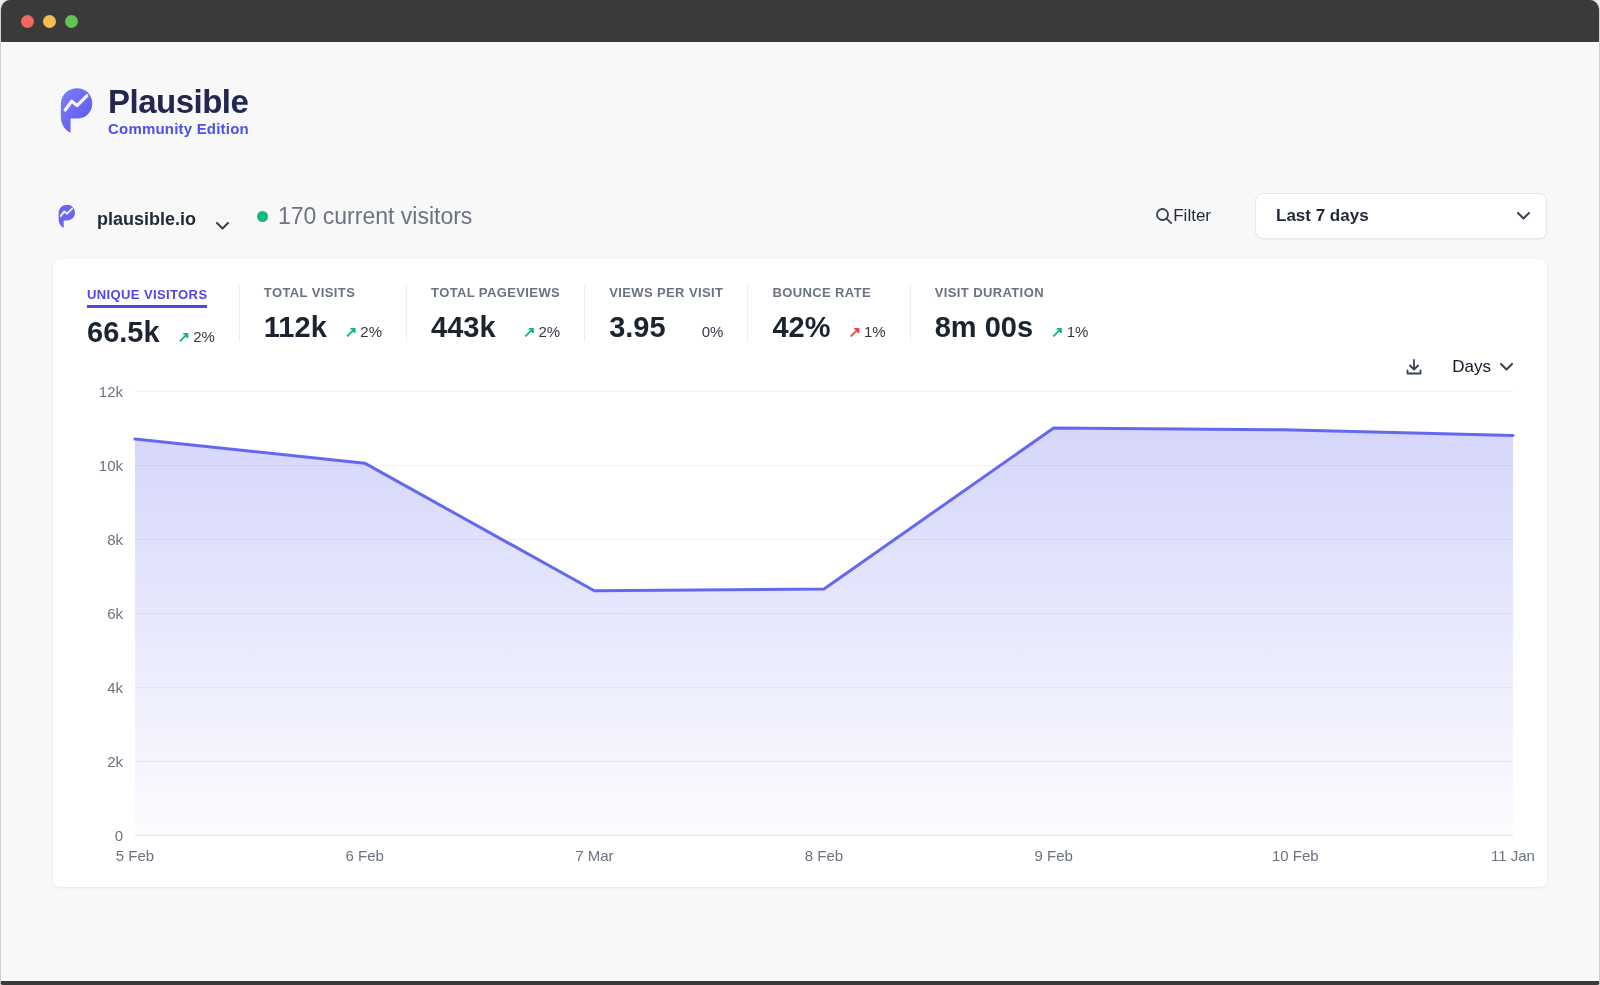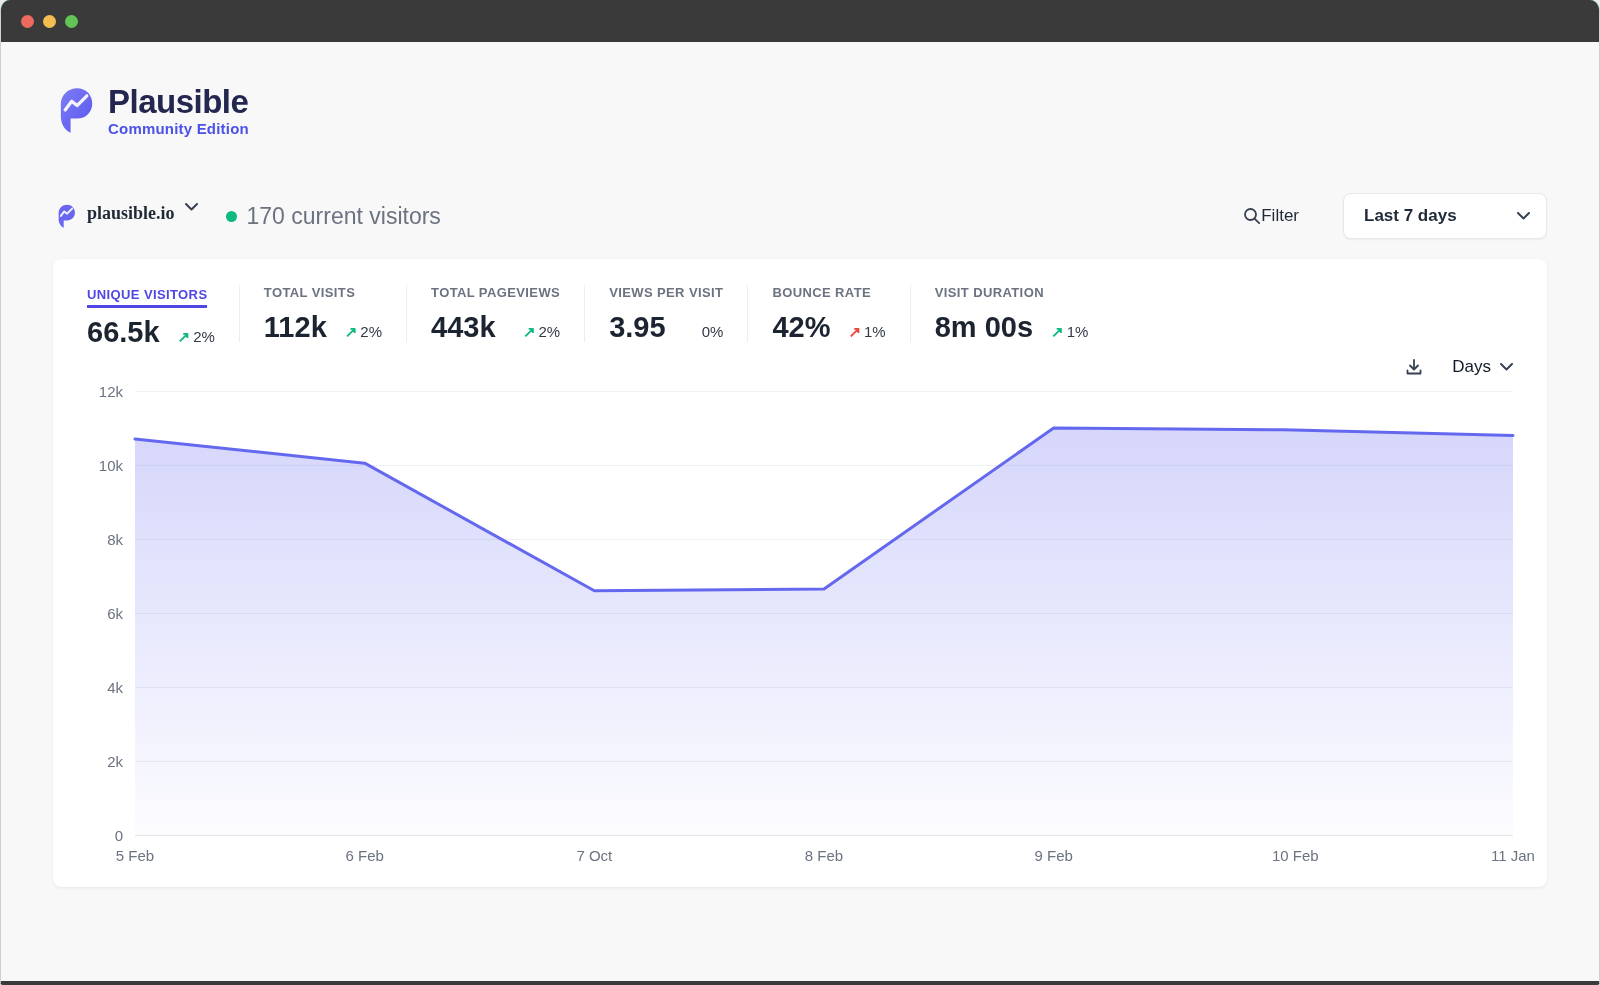--- a/index.html
+++ b/index.html
@@ -21,30 +21,30 @@
   .tl.red{background:#ee6a5f}.tl.yellow{background:#f5bd4f}.tl.green{background:#61c454}
   .page{flex:1;overflow:hidden;background:#f8f8f8}
 
   .brand{margin:43px 0 0 55px;display:flex;align-items:center;gap:12px}
   .logo-icon svg{width:40px;height:52px;display:block}
   .brand-name{font-size:33px;font-weight:800;color:#232750;line-height:1.05;letter-spacing:-0.5px}
   .brand-edition{font-size:15px;font-weight:700;color:#4c51e9;letter-spacing:0.2px}
 
   .controls-row{margin:56px 52px 0 55px;display:flex;justify-content:space-between;align-items:center}
   .controls-left{display:flex;align-items:center;gap:28px}
-  .site-selector{display:flex;align-items:flex-start;gap:10px;background:none;border:none;cursor:pointer;font-family:Liberation Serif, serif}
+  .site-selector{display:flex;align-items:flex-end;gap:20px;background:none;border:none;cursor:pointer;font-family:Liberation Sans, sans-serif}
   .site-icon svg{width:21px;height:27px;display:block}
   .site-domain{font-size:18px;font-weight:700;color:var(--text-dark)}
   .chev{width:13px;height:8px;stroke:#374151;fill:none;stroke-width:2;stroke-linecap:round;stroke-linejoin:round}
   .visitors{display:flex;align-items:center;gap:10px;font-size:23px;color:var(--text-gray)}
   .live-dot{width:11px;height:11px;border-radius:50%;background:#10b981;display:inline-block}
   .controls-right{display:flex;align-items:center;gap:44px}
   .filter-btn{display:flex;align-items:center;background:none;border:none;cursor:pointer;font-family:inherit;font-size:17px;color:var(--text-dark)}
   .filter-btn svg{width:18px;height:18px;stroke:#374151;fill:none;stroke-width:1.8;stroke-linecap:round}
-  .daterange{width:204px;height:46px;display:flex;justify-content:space-between;align-items:center;
+  .daterange{width:292px;height:46px;display:flex;justify-content:space-between;align-items:center;
     padding:0 16px 0 20px;background:#fff;border:1px solid #e8e8ec;border-radius:8px;cursor:pointer;
     box-shadow:0 1px 2px rgba(0,0,0,.05);font-family:inherit;font-size:17px;font-weight:600;color:var(--text-dark)}
 
   .card{margin:20px 52px 0;background:#fff;border-radius:8px;padding:26px 34px 16px;box-shadow:0 1px 3px rgba(0,0,0,.07)}
   .metrics-row{display:flex;align-items:flex-start}
   .metric{padding:0 24px;cursor:pointer}
   .metric:first-child{padding-left:0}
   .metric + .metric{border-left:1px solid #eceef1}
   .metric-label{font-size:13px;font-weight:700;letter-spacing:.03em;color:var(--text-gray);margin-bottom:13px;white-space:nowrap}
   .metric.active .metric-label{color:var(--accent);border-bottom:3px solid var(--accent);padding-bottom:3px;display:inline-block;margin-bottom:10px}
@@ -226,21 +226,21 @@
               </linearGradient>
             </defs>
           <polygon points="0,48.09999999999998 166.66666666666666,72.14999999999999 333.3333333333333,199.79999999999998 500,197.95 666.6666666666666,37.000000000000014 833.3333333333334,38.85000000000001 1000,44.39999999999999 1000,444 0,444" fill="url(#areaGrad)"></polygon>
               <polyline points="0,48.09999999999998 166.66666666666666,72.14999999999999 333.3333333333333,199.79999999999998 500,197.95 666.6666666666666,37.000000000000014 833.3333333333334,38.85000000000001 1000,44.39999999999999" fill="none" stroke="#6468ef" stroke-width="3" vector-effect="non-scaling-stroke" stroke-linejoin="round" stroke-linecap="round"></polyline>
             </svg>
         </div>
       </div>
       <div class="x-axis" id="x-axis">
           <div class="xtick" style="left: 0%;">5 Feb</div>
           <div class="xtick" style="left: 16.6667%;">6 Feb</div>
-          <div class="xtick" style="left: 33.3333%;">7 Oct</div>
+          <div class="xtick" style="left: 33.3333%;">7 Mar</div>
           <div class="xtick" style="left: 50%;">8 Feb</div>
           <div class="xtick" style="left: 66.6667%;">9 Feb</div>
           <div class="xtick" style="left: 83.3333%; margin-left: 12px;">10 Feb</div>
           <div class="xtick" style="left: 100%;">11 Jan</div>
         </div>
 
     </section>
   </div>
 </div>
 

